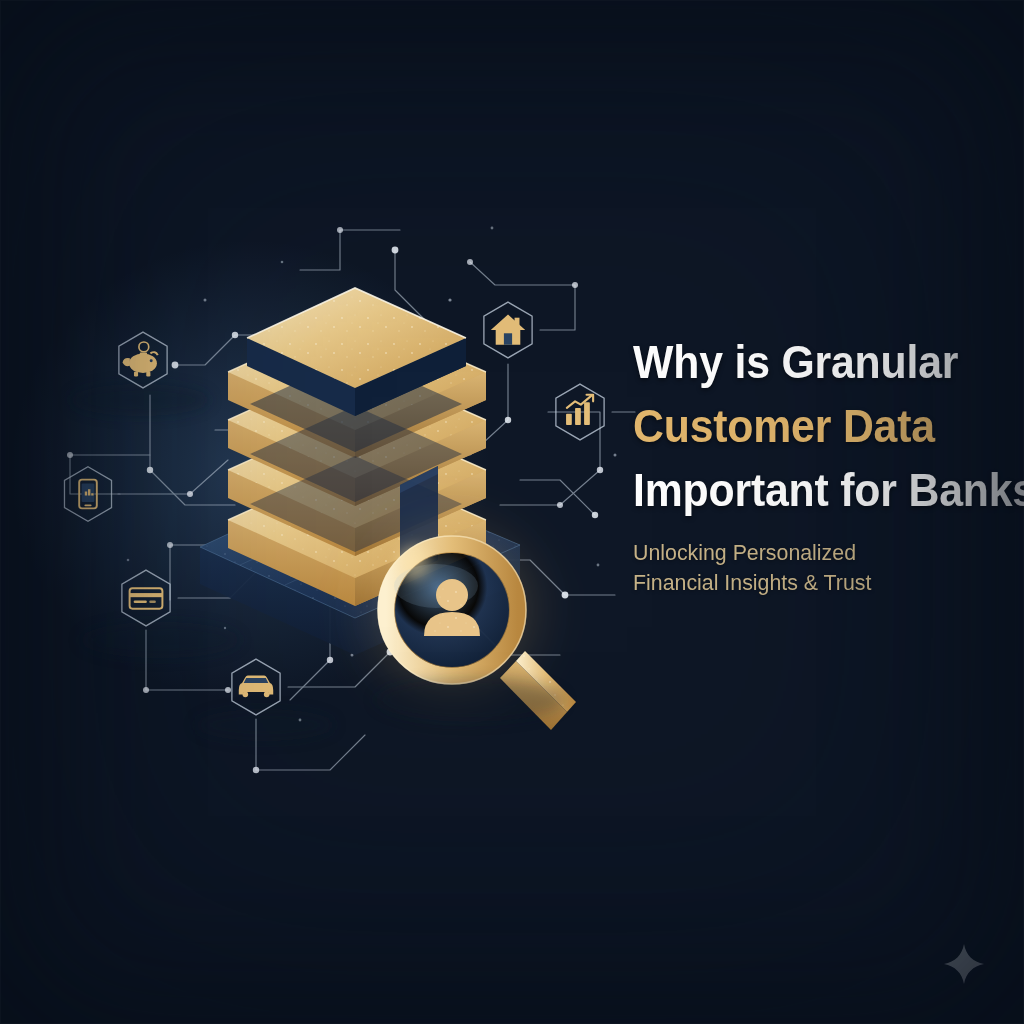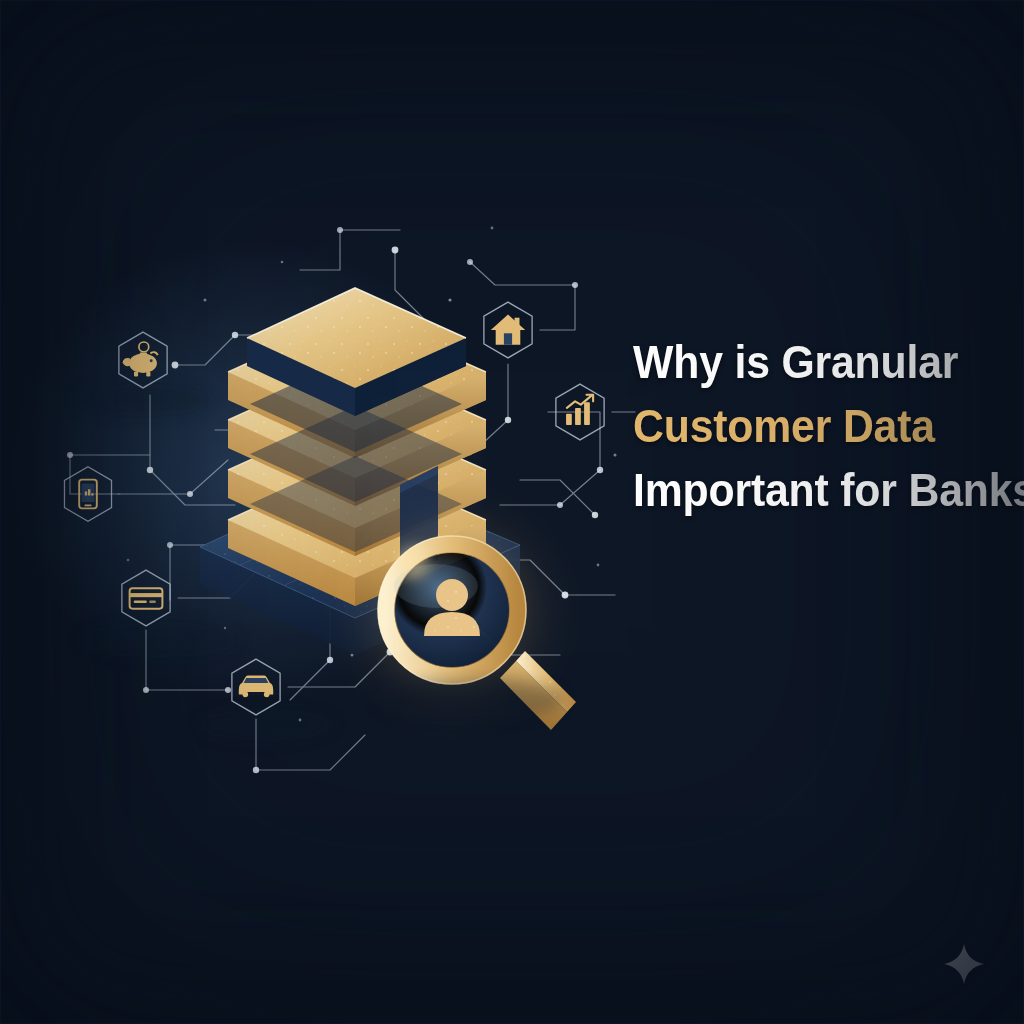--- a/index.html
+++ b/index.html
@@ -369,20 +369,24 @@
       </g>
 
       <ellipse cx="470" cy="700" rx="95" ry="22" fill="#0a1423" opacity="0.28" filter="url(#blurSm)"></ellipse>
     </svg>
   </div>
 
   <div id="textblock">
     <div class="headline l1">Why is Granular</div>
     <div class="headline l2">Customer Data</div>
     <div class="headline l3">Important for Banks</div>
+    <div id="subtitle-wrap">
+      <div class="subline">Unlocking Personalized</div>
+      <div class="subline">Financial Insights &amp; Trust</div>
+    </div>
   </div>
 
   <div id="watermark">
     <svg width="44" height="44" viewBox="0 0 44 44" xmlns="http://www.w3.org/2000/svg">
       <path d="M22 2 C24 13 31 20 42 22 C31 24 24 31 22 42 C20 31 13 24 2 22 C13 20 20 13 22 2 Z" fill="#a7acb6"></path>
     </svg>
   </div>
 
   <div id="vignette"></div>
 </div>

